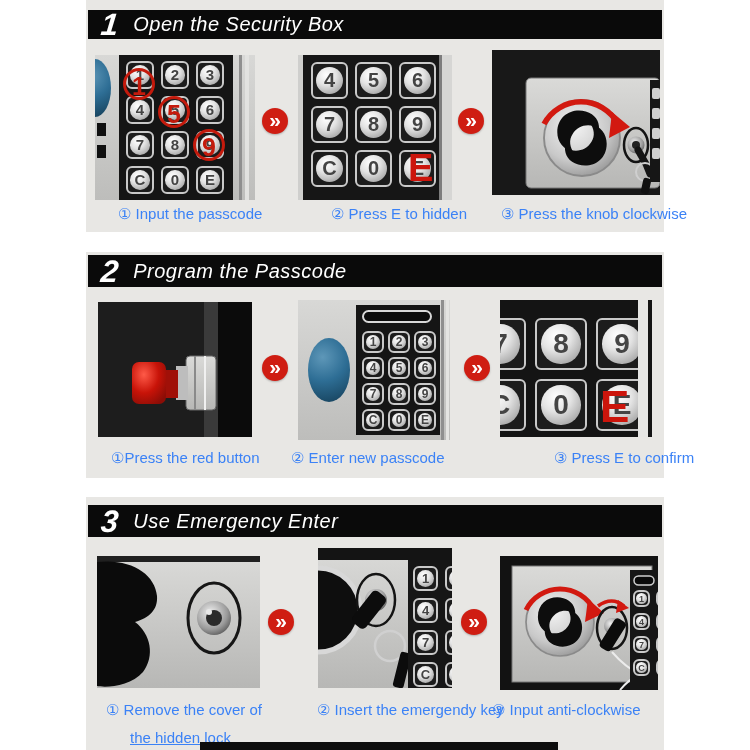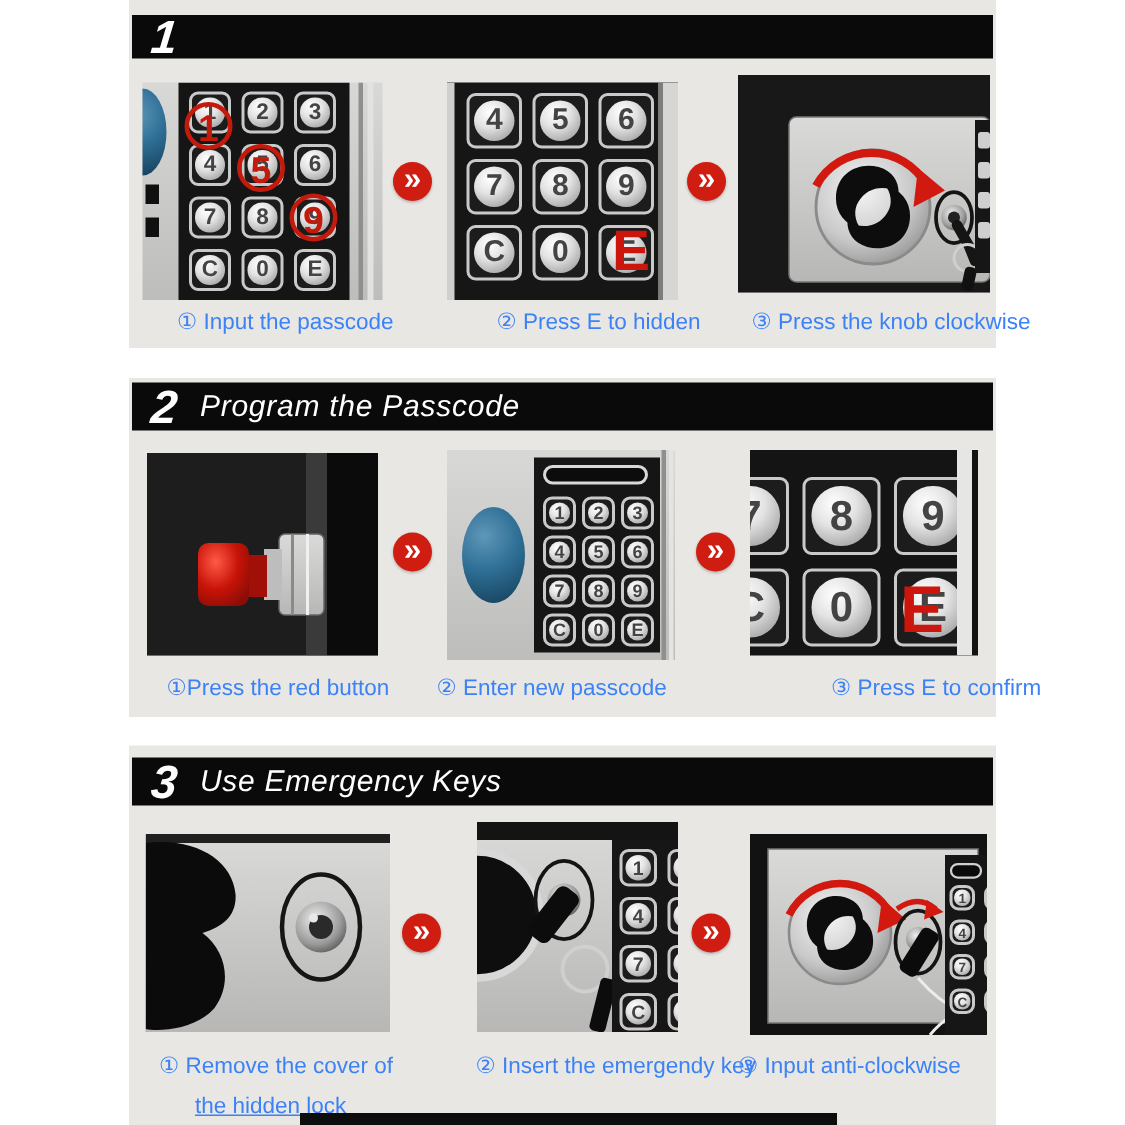--- a/index.html
+++ b/index.html
@@ -93,20 +93,21 @@
     </g>
   </defs>
 </svg>
 
 <div class="card" id="card1"></div>
 <div class="card" id="card2"></div>
 <div class="card" id="card3"></div>
 
 <div class="sec-header" id="hdr1">
   <span class="sec-num">1</span>
+  <span class="sec-title">Open the Security Box</span>
 </div>
 
 <div class="photo" style="left:95px;top:55px;width:160px;height:145px;">
   <div class="blue-btn" style="left:-16px;top:4px;width:32px;height:58px;"></div>
   <div class="mark" style="left:2px;top:68px;width:9px;height:13px;"></div>
   <div class="mark" style="left:2px;top:90px;width:9px;height:13px;"></div>
   <div class="kpbg" style="left:24px;top:0;width:114px;height:145px;"></div>
   <div class="kp" style="left:31px;top:6px;--ks:28px;--kg:7px;--kf:15px;">
       <div class="kp-row">
         <div class="kp-key">
@@ -335,21 +336,21 @@
   <div class="vstrip" style="left:138px;width:10px;background:#e6e6e4;"></div>
   <span class="red-letter" style="left:100px;top:82px;font-size:44px;">E</span>
 </div>
 
 <span class="caption" style="left:111px;top:449px;">①Press the red button</span>
 <span class="caption" style="left:291px;top:449px;">② Enter new passcode</span>
 <span class="caption" style="left:537px;top:449px;margin-left:17px;">③ Press E to confirm</span>
 
 <div class="sec-header" id="hdr3">
   <span class="sec-num">3</span>
-  <span class="sec-title">Use Emergency Keys</span>
+  <span class="sec-title">Use Emergency Enter</span>
 </div>
 
 <div class="photo" style="left:97px;top:556px;width:163px;height:132px;">
   <svg width="163" height="132" viewBox="0 0 163 132">
     <rect width="163" height="132" fill="url(#gPanel)"></rect>
     <rect width="163" height="6" fill="#202020"></rect>
     <path d="M 0 6 C 34 2 58 18 60 40 C 61 54 52 62 38 66 C 54 78 58 100 46 116 C 34 130 10 132 0 130 Z" fill="#0b0b0b"></path>
     <ellipse cx="117" cy="62" rx="26" ry="35" fill="none" stroke="#161616" stroke-width="3"></ellipse>
     <circle cx="117" cy="62" r="17" fill="url(#gMetal)"></circle>
     <circle cx="117" cy="62" r="8" fill="#2a2a2a"></circle>

